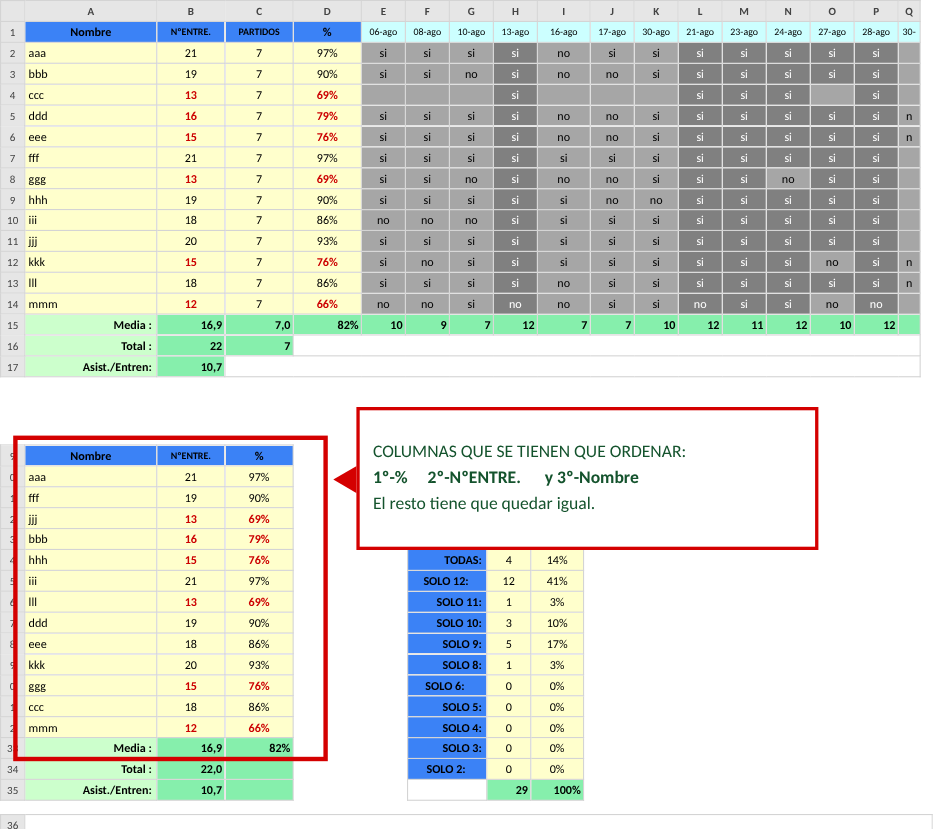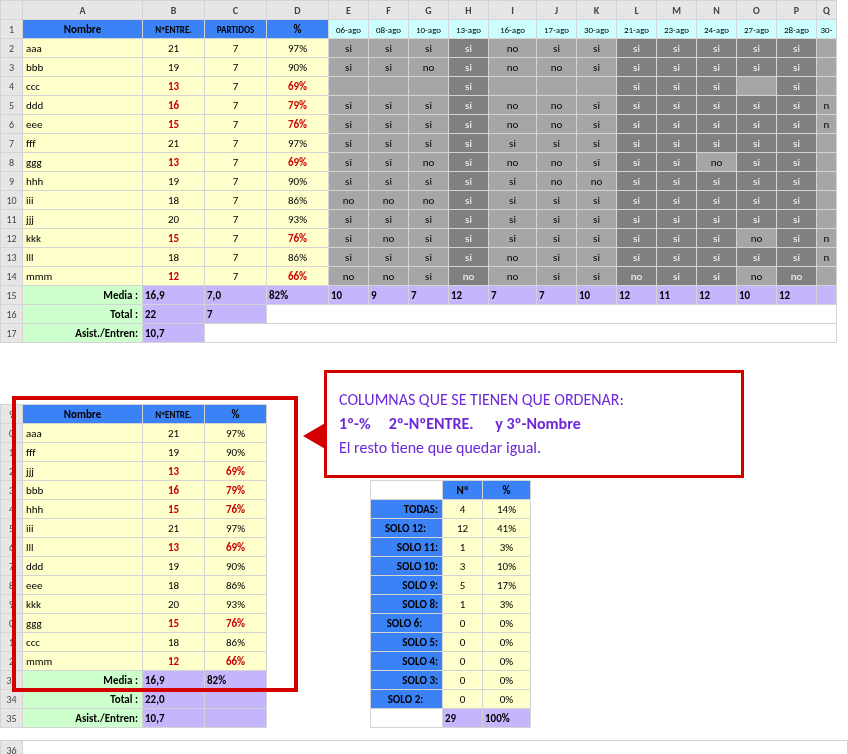--- a/index.html
+++ b/index.html
@@ -84,42 +84,42 @@
     text-align: center;
     color: #fff;
   }
   .sum-green {
     background: #ccffcc;
     font-weight: bold;
     text-align: right;
     padding-right: 4px;
   }
   .sum-val {
-    background: #c4b5fd;
-    text-align: left;
+    background: #86efac;
+    text-align: right;
     font-weight: bold;
   }
   .blank { background: #fff; }
   .small-hdr {
     font-size: 9px;
     text-align: center;
     font-weight: bold;
   }
   .red-box {
     position: absolute;
     border: 4px solid #d40000;
     pointer-events: none;
   }
   .callout {
     position: absolute;
     border: 3px solid #d40000;
     background: #fff;
-    color: #6d28d9;
+    color: #14532d;
     font-size: 16px;
-    padding: 15px 12px;
+    padding: 26px 12px;
     line-height: 1.5;
   }
   .callout-tail {
     position: absolute;
     width: 0;
     height: 0;
     border-top: 14px solid transparent;
     border-bottom: 14px solid transparent;
     border-right: 24px solid #d40000;
   }

